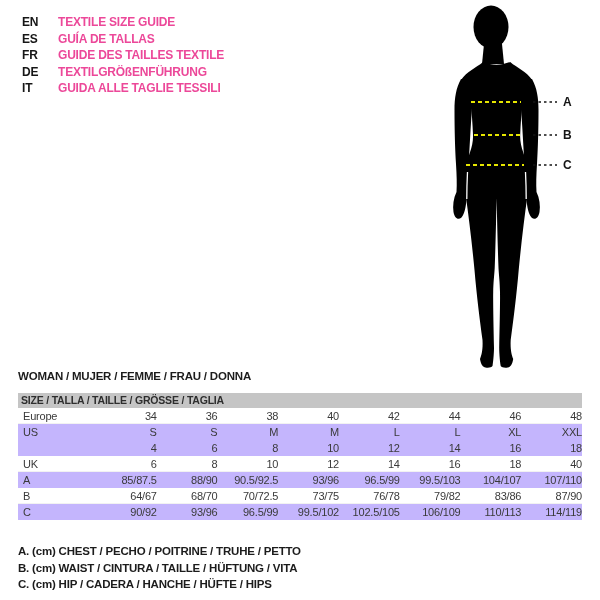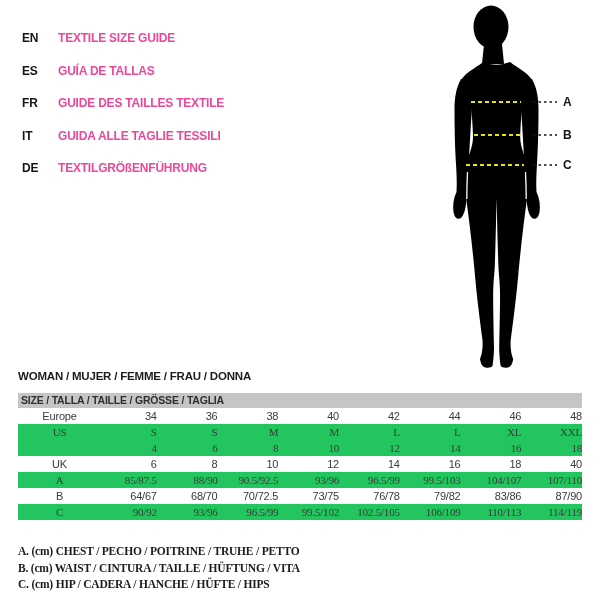--- a/index.html
+++ b/index.html
@@ -3,21 +3,21 @@
 <meta charset="utf-8">
 <style>
   html,body{margin:0;padding:0;}
   body{
     width:600px;height:600px;position:relative;background:#fff;overflow:hidden;
     font-family:"Liberation Sans","DejaVu Sans",sans-serif;
     -webkit-font-smoothing:antialiased;
   }
   
   .lang-block{position:absolute;left:22px;top:14px;}
-  .lang-row{display:flex;line-height:16.5px;margin-top:16px;}
+  .lang-row{display:flex;line-height:16.5px;}
   .lang-code{width:36px;font-size:12px;font-weight:700;color:#161616;letter-spacing:-0.2px;}
   .lang-label{font-size:12px;font-weight:700;color:#ec4899;letter-spacing:-0.2px;white-space:nowrap;}
 
   
   .figure-wrap{position:absolute;left:430px;top:2px;width:170px;height:372px;}
   .figure-wrap svg{display:block;}
   .marker-letter{position:absolute;font-size:12px;font-weight:700;color:#141414;width:14px;text-align:left;}
   .marker-a{left:133px;top:93px;}
   .marker-b{left:133px;top:126px;}
   .marker-c{left:133px;top:156px;}
@@ -28,52 +28,52 @@
     font-size:11.5px;font-weight:700;color:#1c1c1c;letter-spacing:-0.2px;white-space:nowrap;text-align:right;
   }
 
   
   .size-table{position:absolute;left:18px;top:393px;width:564px;letter-spacing:-0.2px;}
   .st-header{
     height:15px;line-height:15px;background:#c5c5c5;color:#2e2e2e;
     font-size:10.5px;font-weight:700;padding-left:3px;box-sizing:border-box;
   }
   .st-row{display:flex;height:16px;line-height:16px;font-size:11px;color:#3a3a3a;}
-  .st-row.shaded{background:#22c55e;font-family:Liberation Serif, serif;}
+  .st-row.shaded{background:#c4b5fd;}
   .st-row.plain{border-bottom:1px solid #f2f2f2;box-sizing:border-box;}
-  .st-label{width:78px;padding-left:5px;box-sizing:border-box;text-align:center;}
+  .st-label{width:78px;padding-left:5px;box-sizing:border-box;}
   .st-cell{flex:1;text-align:right;}
 
   
-  .legend-block{position:absolute;left:18px;top:543px;font-family:Liberation Serif, serif;}
+  .legend-block{position:absolute;left:18px;top:543px;}
   .legend-line{font-size:11.5px;font-weight:700;color:#1c1c1c;line-height:16.5px;letter-spacing:-0.2px;white-space:nowrap;}
 </style>
 </head>
 <body>
 
 <div class="lang-block">
     <div class="lang-row">
       <span class="lang-code">EN</span>
       <span class="lang-label">TEXTILE SIZE GUIDE</span>
     </div>
     <div class="lang-row">
       <span class="lang-code">ES</span>
       <span class="lang-label">GUÍA DE TALLAS</span>
     </div>
     <div class="lang-row">
       <span class="lang-code">FR</span>
       <span class="lang-label">GUIDE DES TAILLES TEXTILE</span>
     </div>
     <div class="lang-row">
+      <span class="lang-code">DE</span>
+      <span class="lang-label">TEXTILGRÖßENFÜHRUNG</span>
+    </div>
+    <div class="lang-row">
       <span class="lang-code">IT</span>
       <span class="lang-label">GUIDA ALLE TAGLIE TESSILI</span>
-    </div>
-    <div class="lang-row">
-      <span class="lang-code">DE</span>
-      <span class="lang-label">TEXTILGRÖßENFÜHRUNG</span>
     </div>
   </div>
 
 <div class="figure-wrap">
   <svg width="170" height="372" viewBox="0 0 170 372">
     <g fill="#000000" stroke="none">
 
       <ellipse cx="61" cy="25" rx="17.5" ry="21.5"></ellipse>
 
       <path d="M55 32 L71 32 L74 62 L52 62 Z"></path>

